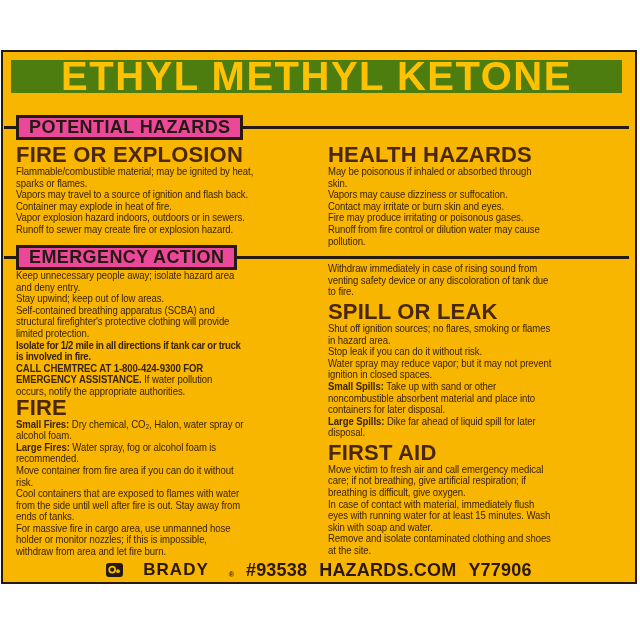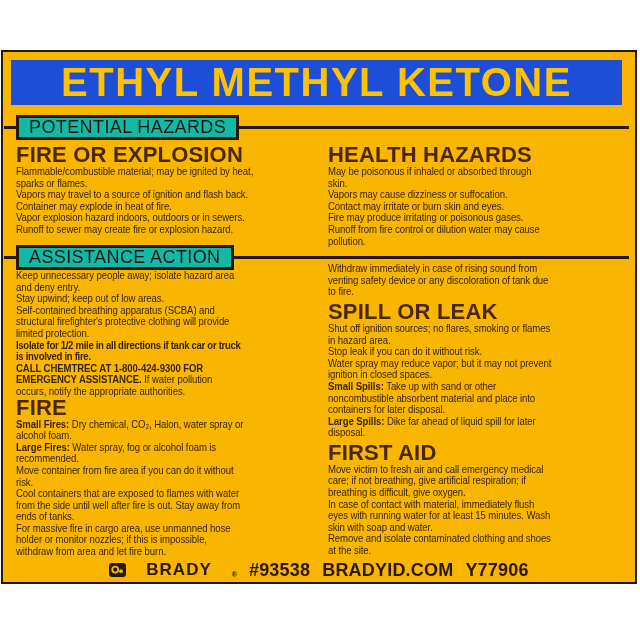--- a/index.html
+++ b/index.html
@@ -6,35 +6,35 @@
   body {
     width:640px; height:640px; background:#ffffff; position:relative; overflow:hidden;
     font-family:"Liberation Sans","DejaVu Sans",sans-serif;
   }
   .label {
     position:absolute; top:50px; left:1px; width:636px; height:534px;
     background:#F8B600; border:2px solid #241A12; box-sizing:border-box;
   }
   
   .banner {
-    position:absolute; top:8px; left:8px; width:611px; height:45px;
-    background:#1d4ed8; display:flex; align-items:center; justify-content:center;
+    position:absolute; top:8px; left:8px; width:611px; height:33px;
+    background:#4d7c0f; display:flex; align-items:center; justify-content:center;
   }
   .banner-title {
     color:#FFC203; font-weight:bold; font-size:40px; letter-spacing:1.5px;
     white-space:nowrap; transform:scaleY(1.03);
   }
   
   .hdr-row { position:absolute; left:1px; right:6px; display:flex; align-items:center; }
   .hdr-row .dash { width:12px; height:3px; background:#241A12; }
   .hdr-row .rule { flex:1; height:3px; background:#241A12; }
   .hdr-box {
     border:3px solid #241A12; padding:0 10px; box-sizing:border-box;
-    font-size:18px; font-weight:normal; line-height:19px; letter-spacing:0.4px;
-    color:#241A12; white-space:nowrap; background:#14b8a6;
+    font-size:18px; font-weight:bold; line-height:19px; letter-spacing:0.4px;
+    color:#241A12; white-space:nowrap; background:#ec4899;
   }
   #ph-row { top:63px; }
   #ea-row { top:193px; }
   
   .col {
     position:absolute; width:344px; transform:scaleX(0.87); transform-origin:0 0;
     color:#3A2306; font-size:11px; line-height:11.6px; letter-spacing:-0.1px;
   }
   #col-left-1 { left:13px; top:93px; }
   #col-left-2 { left:13px; top:218px; }
@@ -114,21 +114,21 @@
 breathing is difficult, give oxygen.</p>
     <p class="bp">In case of contact with material, immediately flush
 eyes with running water for at least 15 minutes. Wash
 skin with soap and water.</p>
     <p class="bp">Remove and isolate contaminated clothing and shoes
 at the site.</p>
   </div>
 
   <div class="hdr-row" id="ea-row">
     <span class="dash"></span>
-    <span class="hdr-box">ASSISTANCE ACTION</span>
+    <span class="hdr-box">EMERGENCY ACTION</span>
     <span class="rule"></span>
   </div>
 
   <div class="col" id="col-left-2">
     <p class="bp">Keep unnecessary people away; isolate hazard area
 and deny entry.</p>
     <p class="bp">Stay upwind; keep out of low areas.</p>
     <p class="bp">Self-contained breathing apparatus (SCBA) and
 structural firefighter's protective clothing will provide
 limited protection.</p>
@@ -158,17 +158,17 @@
         <svg width="17" height="14" viewBox="0 0 17 14">
           <rect x="0" y="0" width="17" height="14" rx="3" fill="#241A12"></rect>
           <circle cx="6.2" cy="6.6" r="3" fill="none" stroke="#F8B600" stroke-width="1.8"></circle>
           <circle cx="12" cy="8.2" r="1.9" fill="#F8B600"></circle>
         </svg>
       </span>
       <span class="brand-name">BRADY</span>
       <span class="brand-reg">®</span>
     </span>
     <span class="footer-item">#93538</span>
-    <span class="footer-item">BRADYID.COM</span>
+    <span class="footer-item">HAZARDS.COM</span>
     <span class="footer-item">Y77906</span>
   </div>
 
 </div>
 
 </body></html>

